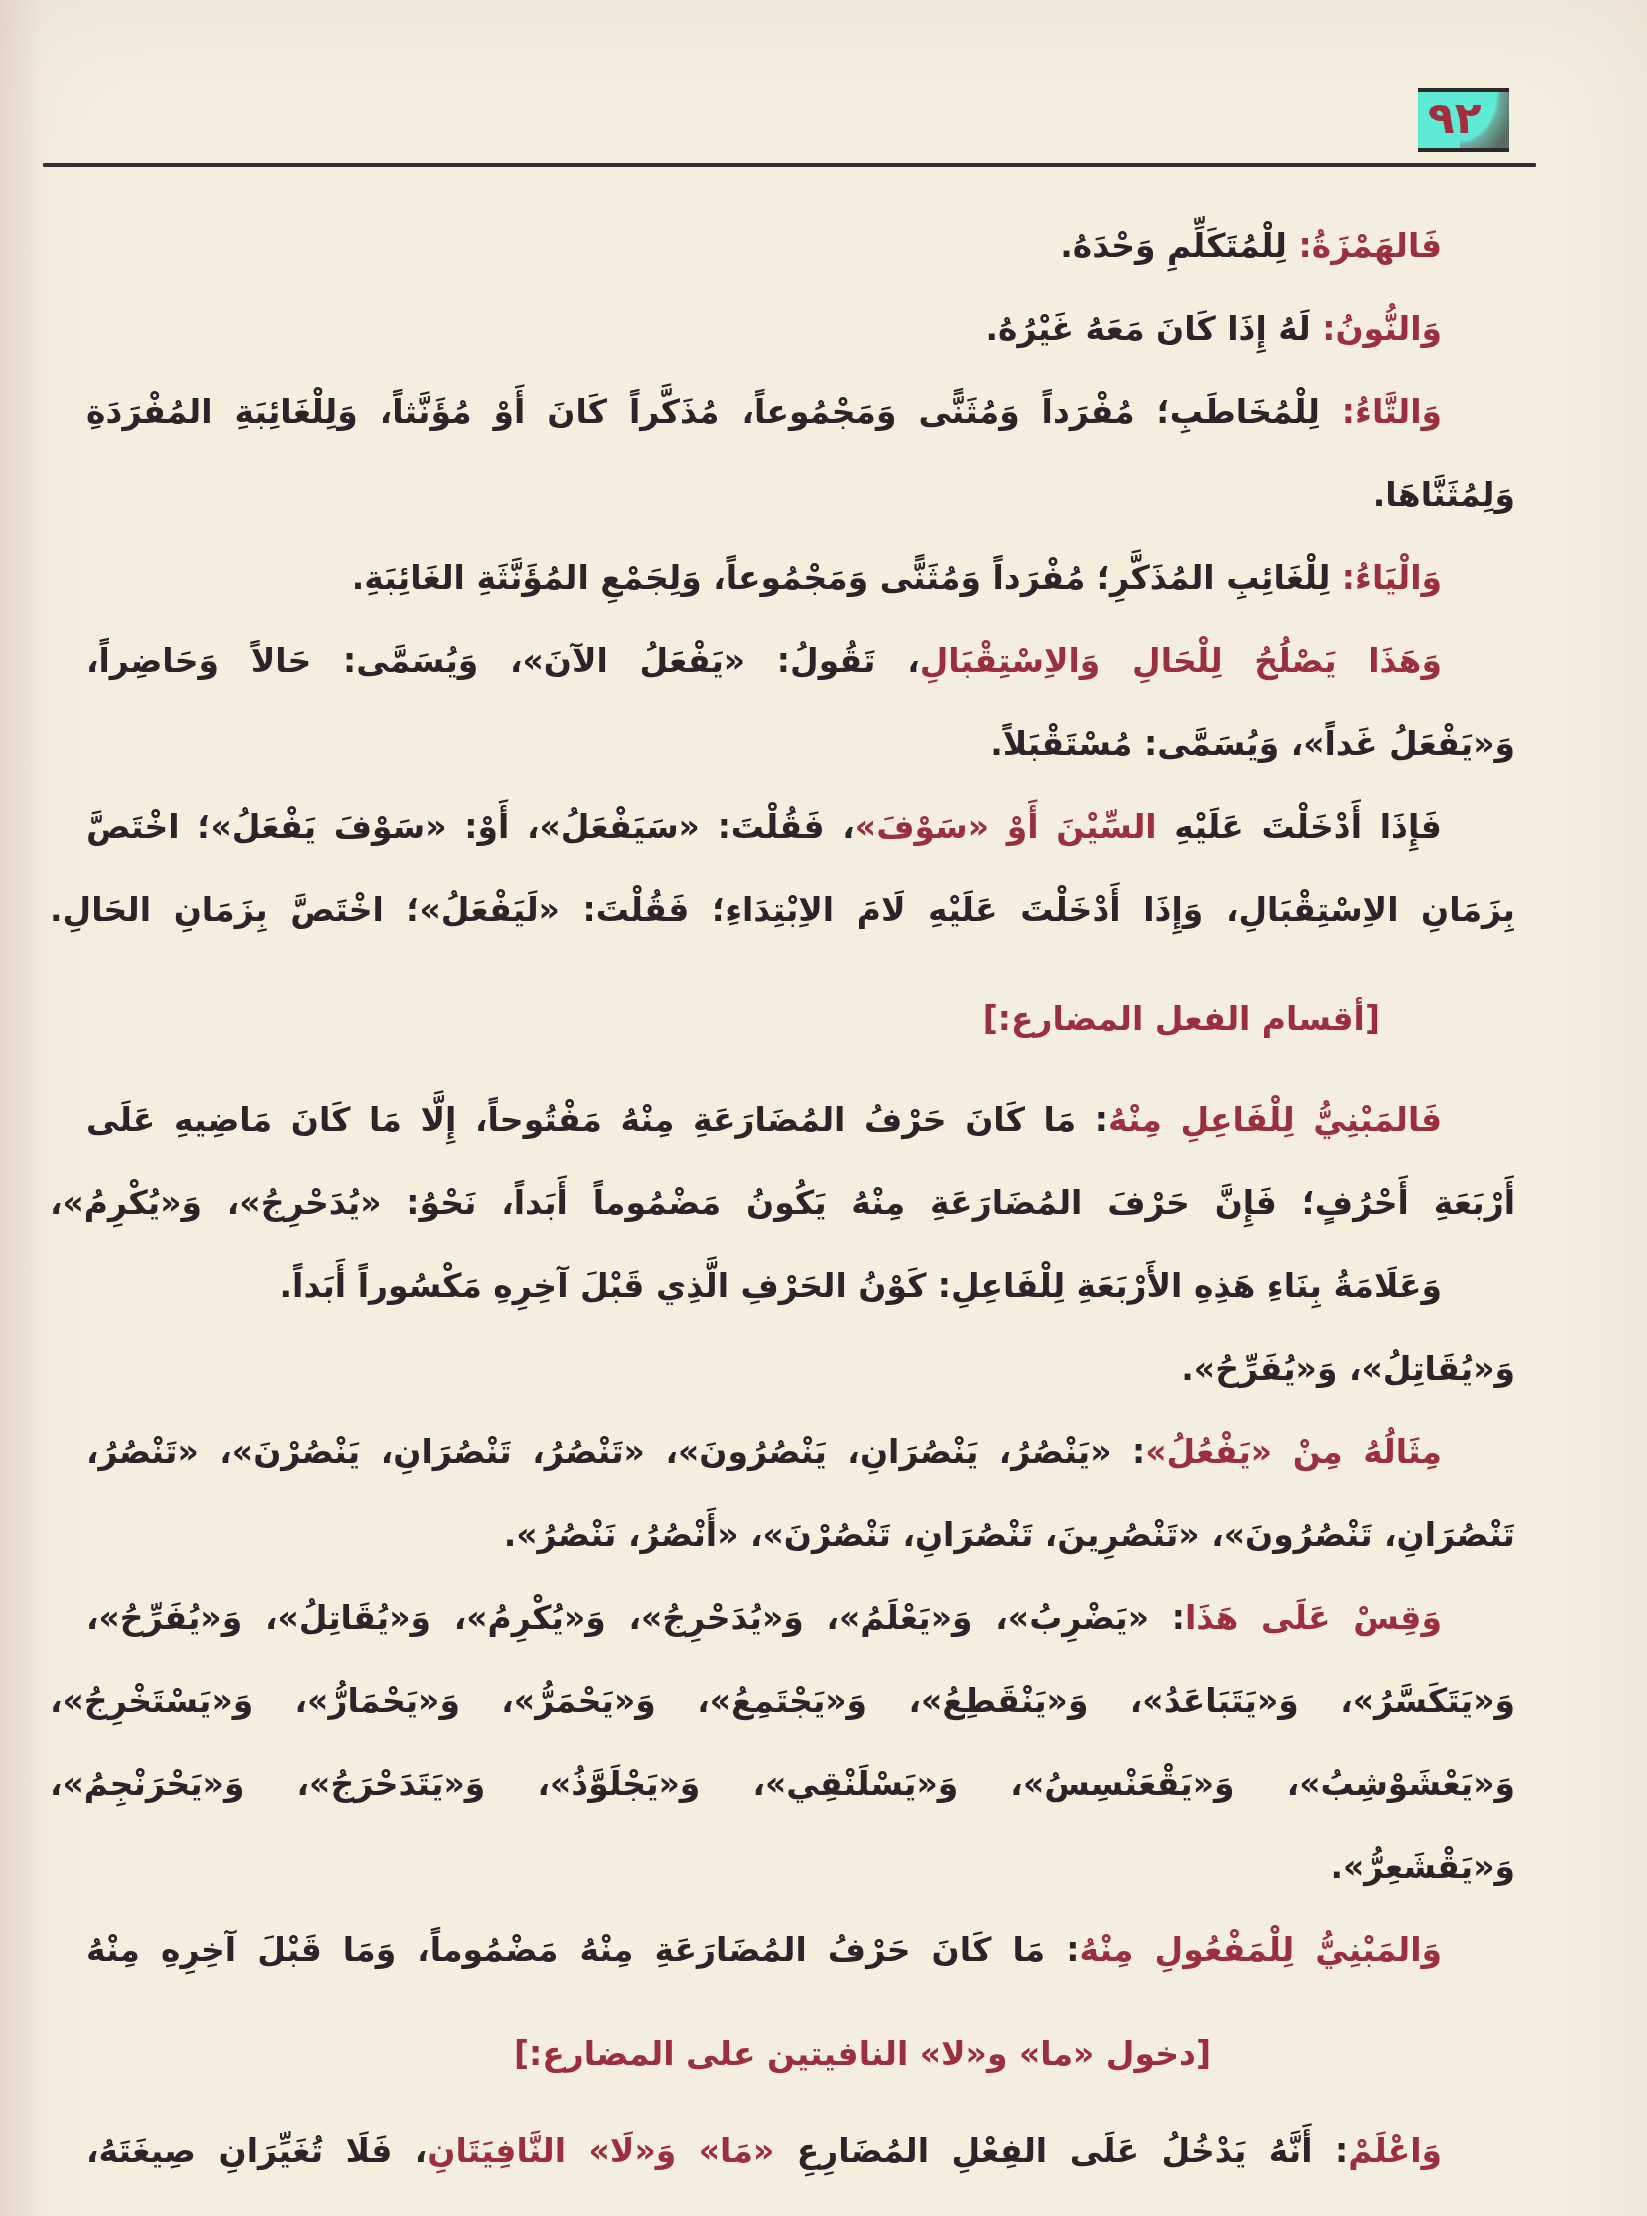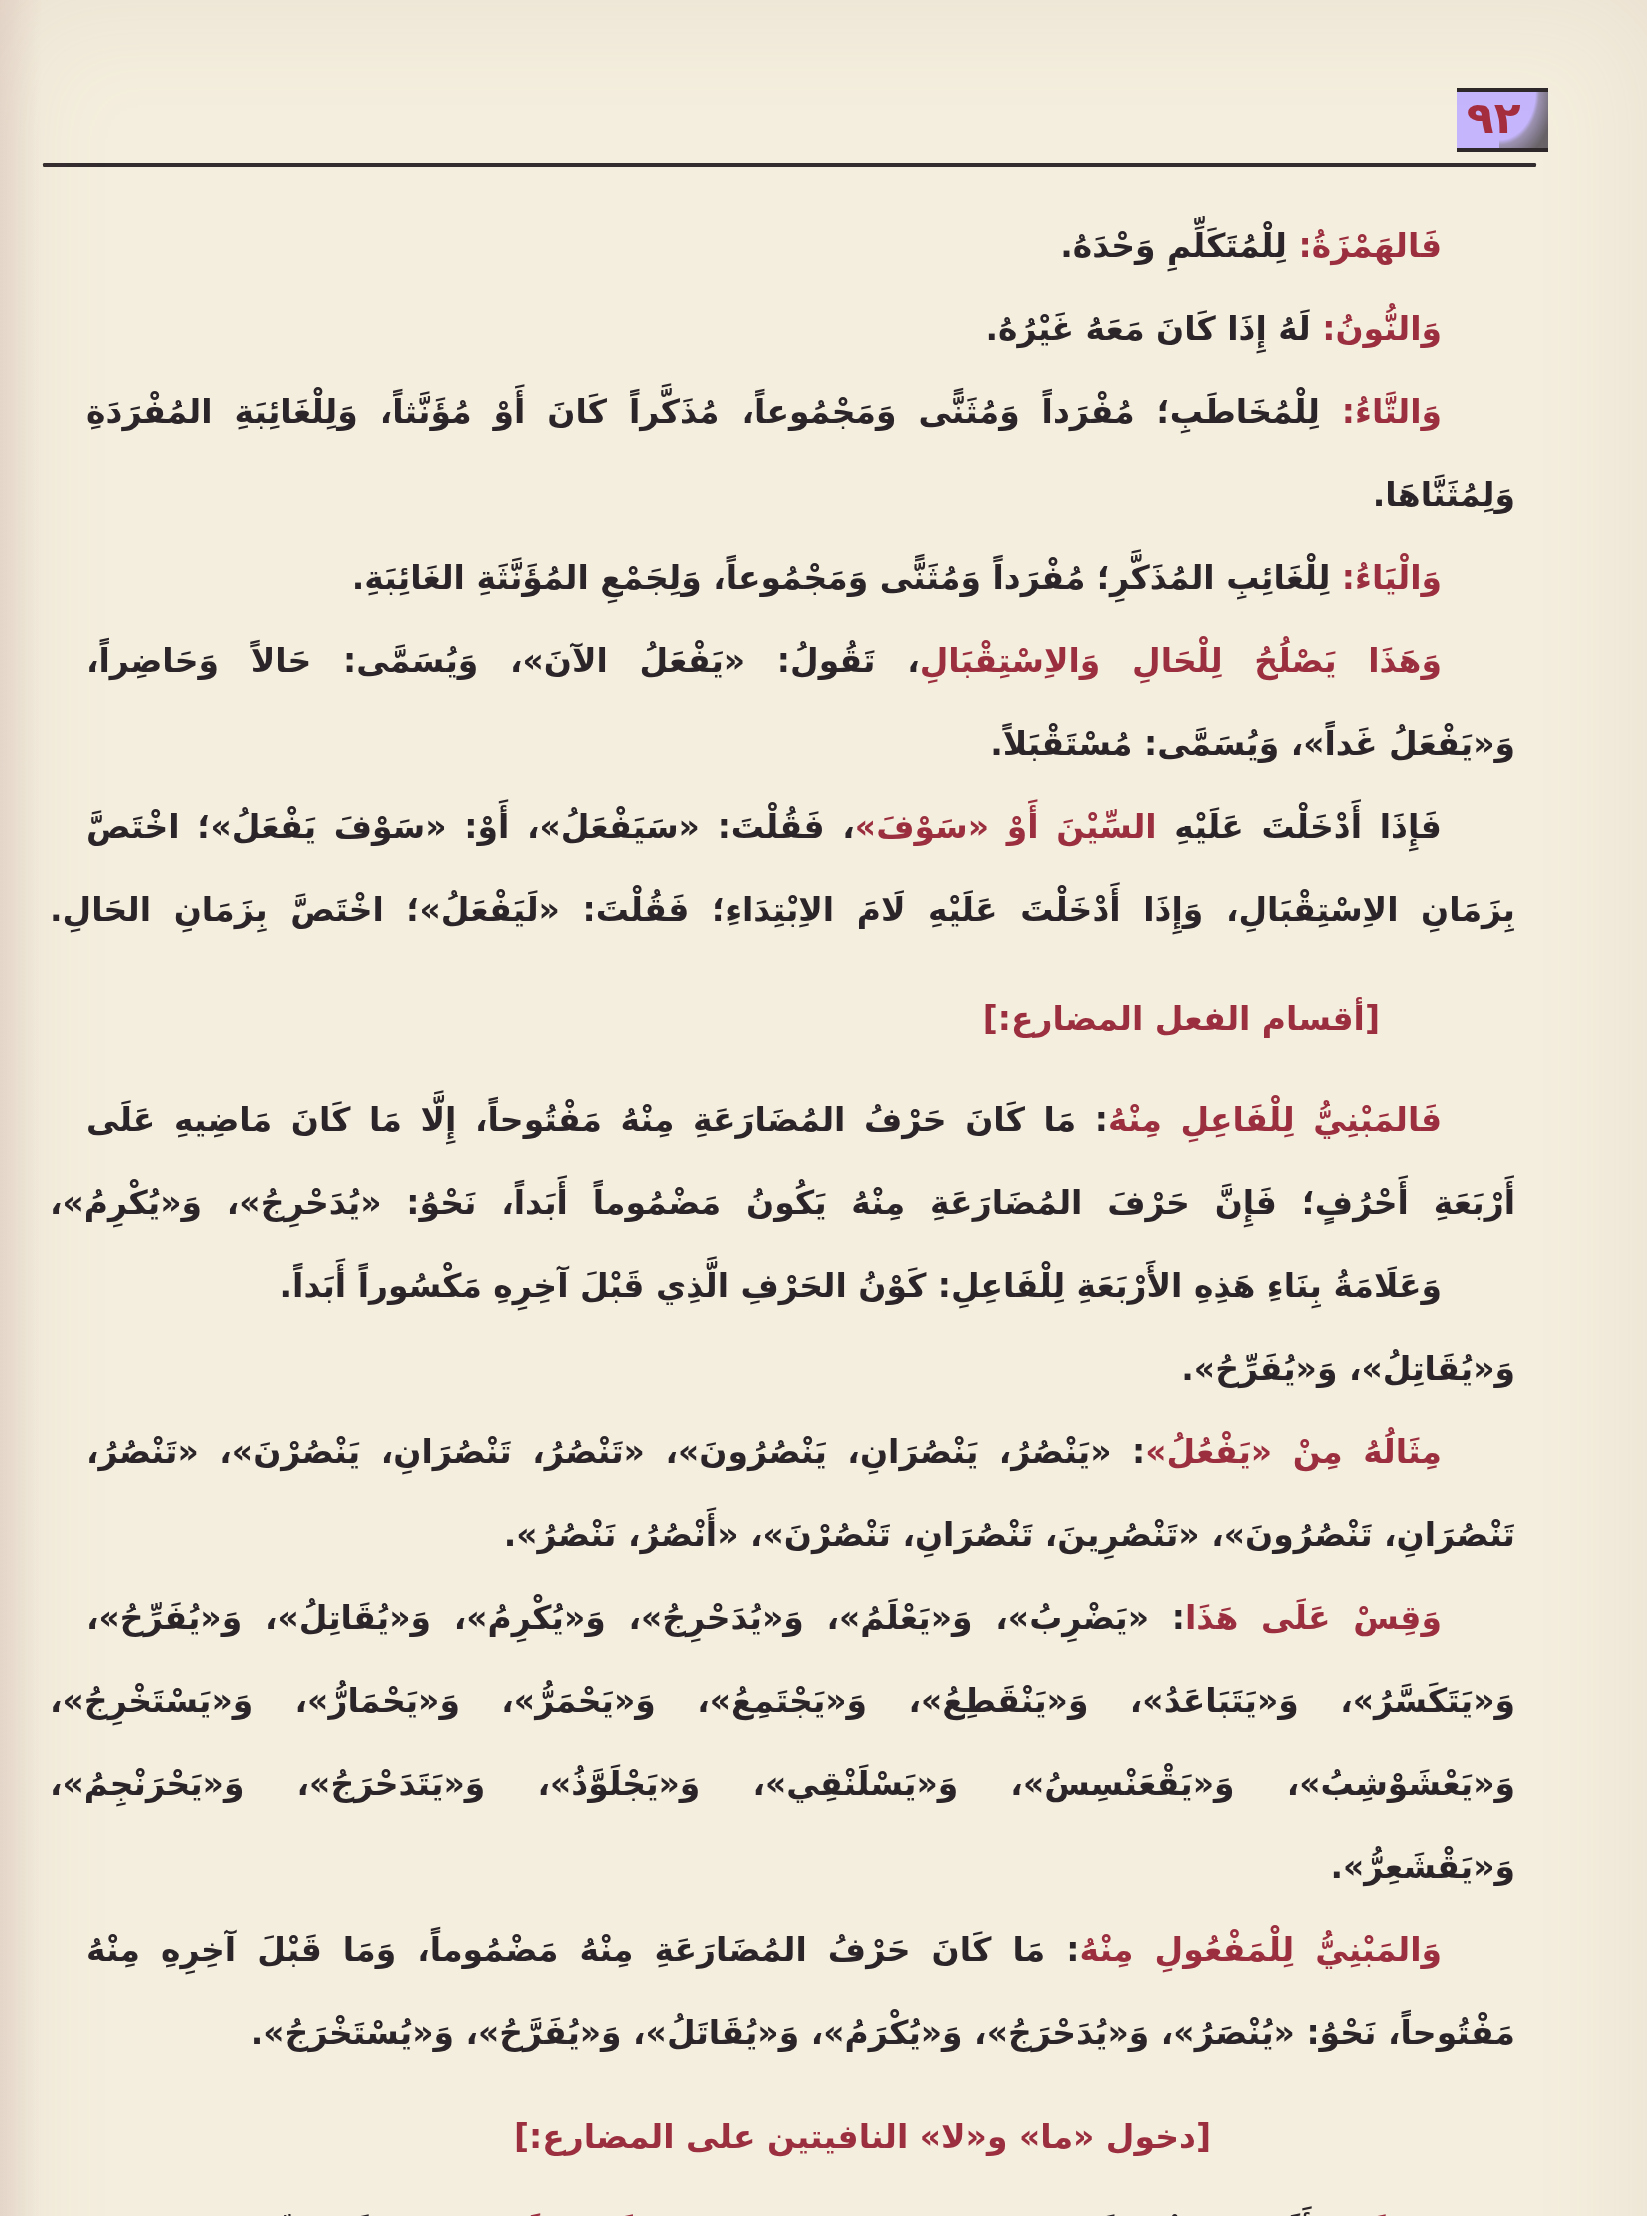--- a/index.html
+++ b/index.html
@@ -29,22 +29,22 @@
     direction:rtl;white-space:nowrap;
     font-size:34px;font-weight:bold;color:var(--title-red);
     letter-spacing:0.4px;
   }
   .header-rule{
     position:absolute;left:43px;top:163px;width:1493px;height:4.4px;
     background:#332c2e;border-radius:1.3px;
   }
   .page-badge{
     position:absolute;left:1418px;top:88px;width:91px;height:56px;
-    background:#c4b5fd;
-    border-top:4px solid #2e282a;border-bottom:4px solid #2e282a;margin-left:39px;
+    background:#5eead4;
+    border-top:4px solid #2e282a;border-bottom:4px solid #2e282a;
   }
   .badge-shade{
     position:absolute;right:0;top:0;bottom:0;width:49px;pointer-events:none;
     background:radial-gradient(130% 150% at 0% 0%, rgba(0,0,0,0) 57%, rgba(118,113,104,0.50) 63%, rgba(88,84,77,0.85) 88%);
   }
   .badge-number{
     position:absolute;left:9.8px;top:50%;transform:translateY(-55%);
     font-size:44px;font-weight:bold;color:#a52e3e;line-height:1;
   }
   
@@ -92,18 +92,17 @@
       <div class="line justify"><span class="k">أَرْبَعَةِ أَحْرُفٍ؛ فَإِنَّ حَرْفَ المُضَارَعَةِ مِنْهُ يَكُونُ مَضْمُوماً أَبَداً، نَحْوُ: «يُدَحْرِجُ»، وَ«يُكْرِمُ»،</span></div>
       <div class="line indent"><span class="k">وَعَلَامَةُ بِنَاءِ هَذِهِ الأَرْبَعَةِ لِلْفَاعِلِ: كَوْنُ الحَرْفِ الَّذِي قَبْلَ آخِرِهِ مَكْسُوراً أَبَداً.</span></div>
       <div class="line"><span class="k">وَ«يُقَاتِلُ»، وَ«يُفَرِّحُ».</span></div>
       <div class="line indent justify"><span class="r">مِثَالُهُ مِنْ «يَفْعُلُ»</span><span class="k">: «يَنْصُرُ، يَنْصُرَانِ، يَنْصُرُونَ»، «تَنْصُرُ، تَنْصُرَانِ، يَنْصُرْنَ»، «تَنْصُرُ،</span></div>
       <div class="line"><span class="k">تَنْصُرَانِ، تَنْصُرُونَ»، «تَنْصُرِينَ، تَنْصُرَانِ، تَنْصُرْنَ»، «أَنْصُرُ، نَنْصُرُ».</span></div>
       <div class="line indent justify"><span class="r">وَقِسْ عَلَى هَذَا</span><span class="k">: «يَضْرِبُ»، وَ«يَعْلَمُ»، وَ«يُدَحْرِجُ»، وَ«يُكْرِمُ»، وَ«يُقَاتِلُ»، وَ«يُفَرِّحُ»،</span></div>
       <div class="line justify"><span class="k">وَ«يَتَكَسَّرُ»، وَ«يَتَبَاعَدُ»، وَ«يَنْقَطِعُ»، وَ«يَجْتَمِعُ»، وَ«يَحْمَرُّ»، وَ«يَحْمَارُّ»، وَ«يَسْتَخْرِجُ»،</span></div>
       <div class="line justify"><span class="k">وَ«يَعْشَوْشِبُ»، وَ«يَقْعَنْسِسُ»، وَ«يَسْلَنْقِي»، وَ«يَجْلَوَّذُ»، وَ«يَتَدَحْرَجُ»، وَ«يَحْرَنْجِمُ»،</span></div>
       <div class="line"><span class="k">وَ«يَقْشَعِرُّ».</span></div>
       <div class="line indent justify"><span class="r">وَالمَبْنِيُّ لِلْمَفْعُولِ مِنْهُ</span><span class="k">: مَا كَانَ حَرْفُ المُضَارَعَةِ مِنْهُ مَضْمُوماً، وَمَا قَبْلَ آخِرِهِ مِنْهُ</span></div>
-      <div class="line"><span class="k">مَفْتُوحاً، نَحْوُ: «يُنْصَرُ»، وَ«يُدَحْرَجُ»، وَ«يُكْرَمُ»، وَ«يُقَاتَلُ»، وَ«يُفَرَّحُ»، وَ«يُسْتَخْرَجُ».</span></div>
       <div class="line heading h2"><span class="r">[دخول «ما» و«لا» النافيتين على المضارع:]</span></div>
       <div class="line indent justify"><span class="r">وَاعْلَمْ</span><span class="k">: أَنَّهُ يَدْخُلُ عَلَى الفِعْلِ المُضَارِعِ </span><span class="r">«مَا» وَ«لَا» النَّافِيَتَانِ</span><span class="k">، فَلَا تُغَيِّرَانِ صِيغَتَهُ،</span></div>
     </div>
 </div>
 
 
 </body></html>

